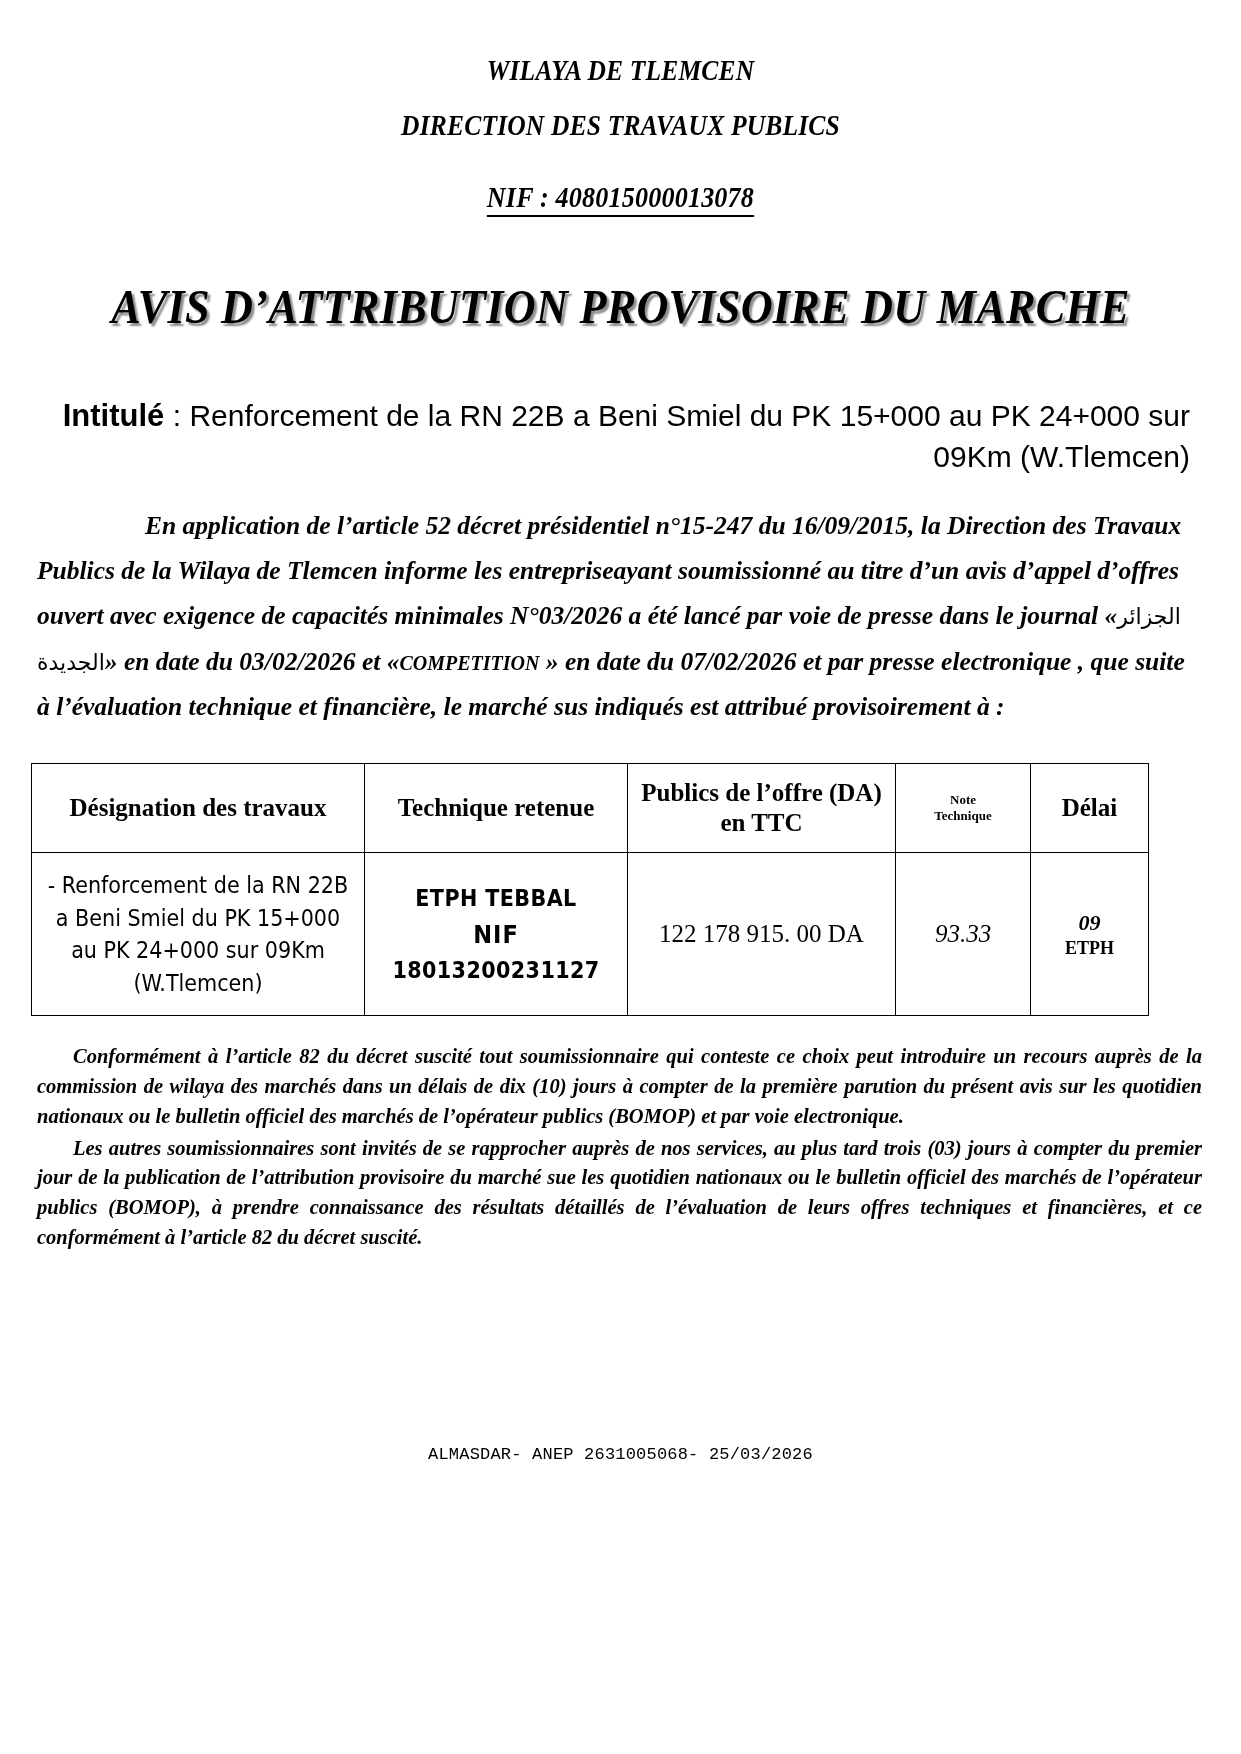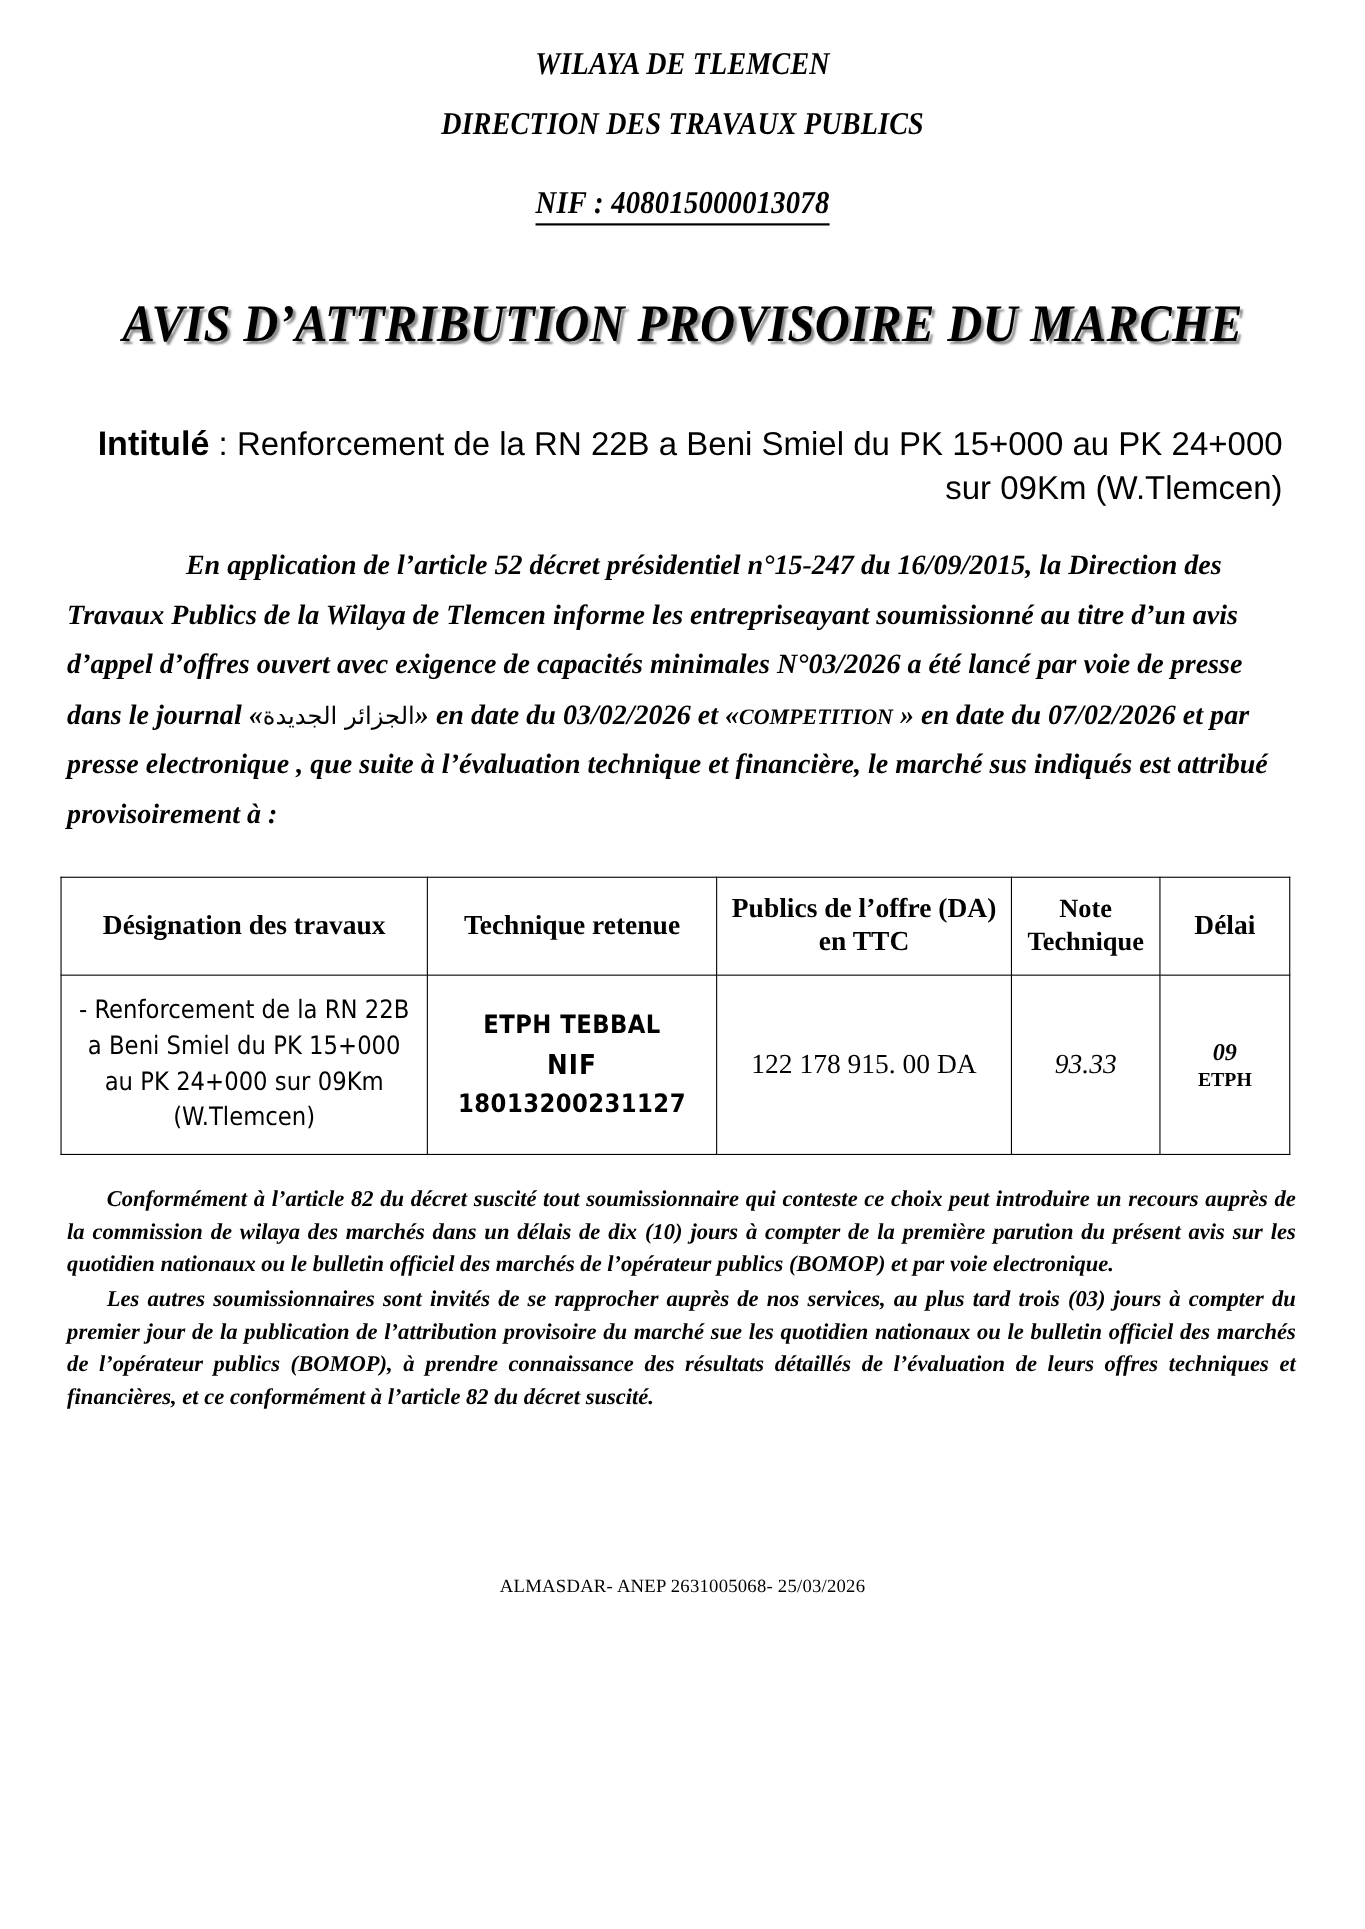--- a/index.html
+++ b/index.html
@@ -11,25 +11,25 @@
     width: 1241px;
     height: 1754px;
     position: relative;
     font-family: "Liberation Serif", serif;
     color: #000000;
     overflow: hidden;
   }
 
   .page {
     position: absolute;
-    left: 0; top: 0;
+    left: 0; top: 12px;
     width: 1241px;
     height: 1504px;
     box-sizing: border-box;
-    padding: 0 55px;
+    padding: 0 31px;
   }
 
   
   .org-head {
     text-align: center;
     font-family: "Liberation Serif", serif;
     font-style: italic;
     font-weight: bold;
     font-stretch: condensed;
     letter-spacing: 0.2px;
@@ -133,21 +133,21 @@
   .th-delai   { width: 105px; }
 
   table.award thead td {
     font-family: "Liberation Serif", serif;
     font-weight: bold;
     font-size: 25px;
     padding: 14px 6px;
     line-height: 1.2;
   }
   table.award thead td.small-head {
-    font-size: 24px;
+    font-size: 13px;
     line-height: 1.25;
   }
 
   td.cell-desig {
     font-family: "DejaVu Sans Condensed", "Liberation Sans Narrow", "Liberation Sans", sans-serif;
     font-size: 23px;
     line-height: 1.42;
     font-stretch: condensed;
     padding: 12px 4px;
   }
@@ -199,21 +199,21 @@
   }
   .foot-paras p { margin: 0 0 2px 0; text-indent: 36px; }
 
   
   .anep {
     position: absolute;
     left: 0;
     right: 0;
     bottom: 52px;
     text-align: center;
-    font-family: Liberation Serif, serif;
+    font-family: Liberation Mono, monospace;
     font-size: 17px;
     letter-spacing: 0.2px;
   }
 </style>
 </head>
 <body>
 
 <div class="page">
 
   <div class="org-head">

